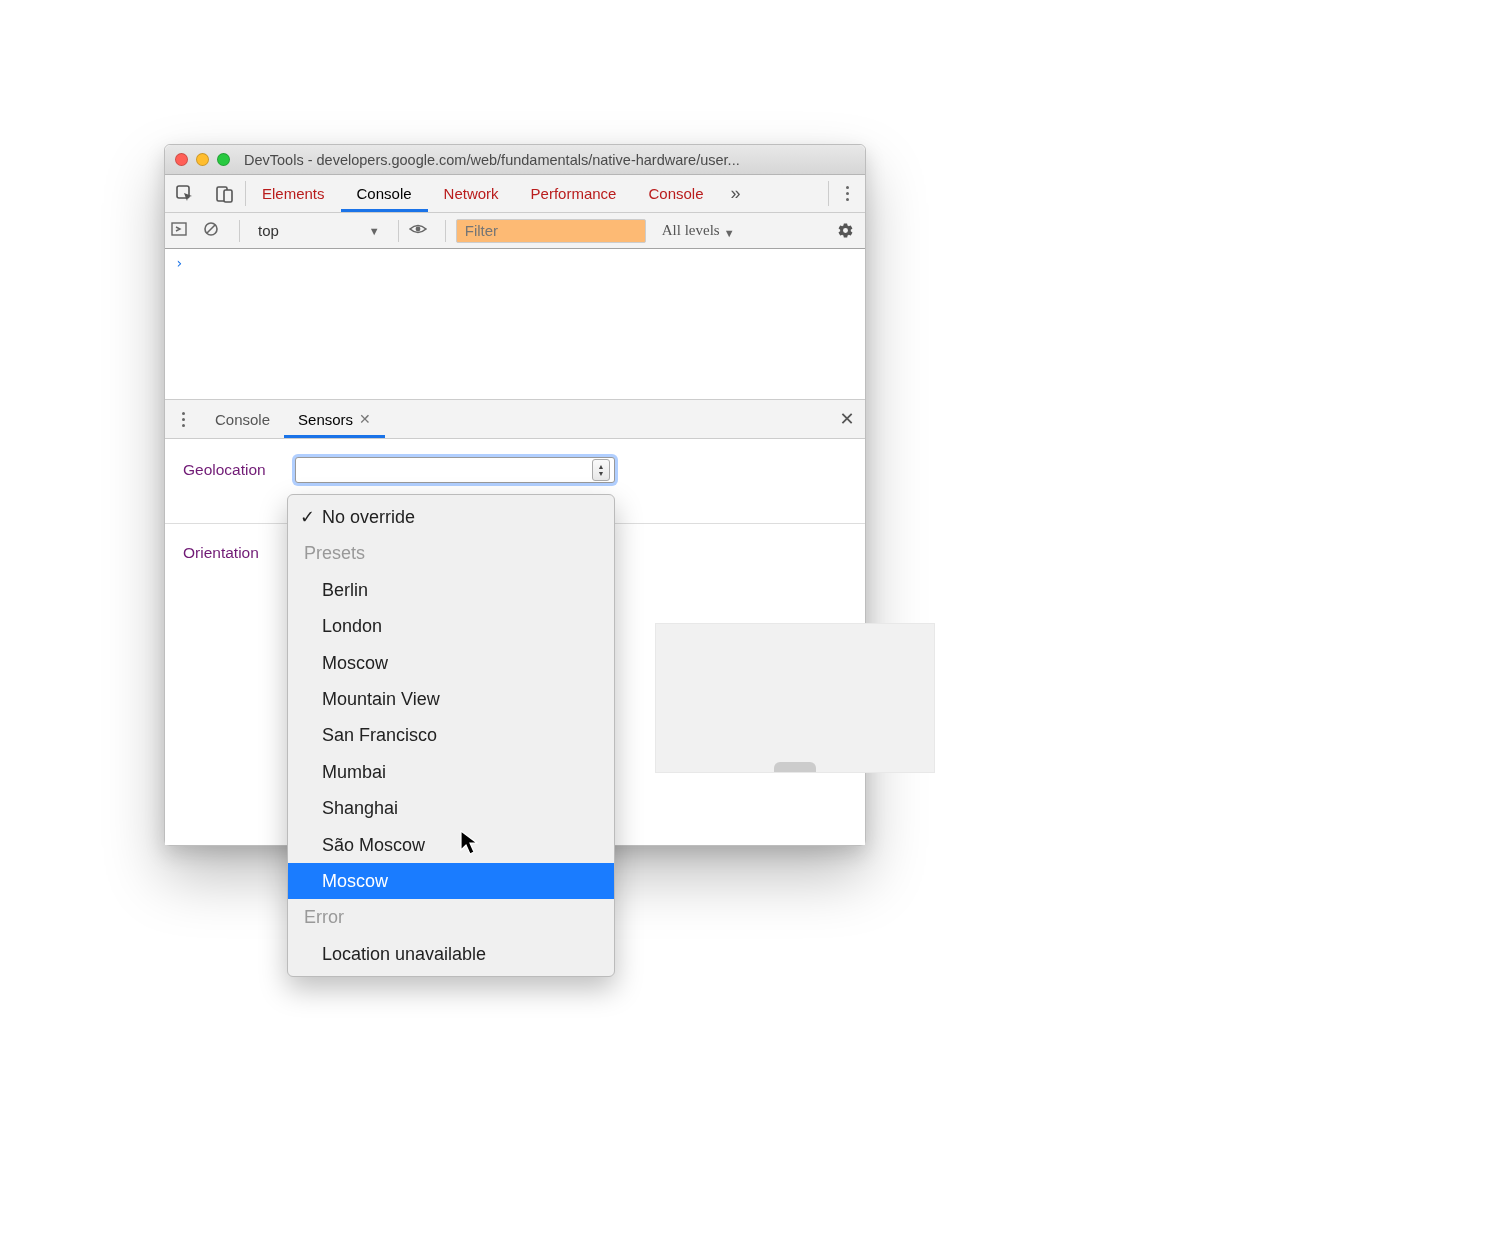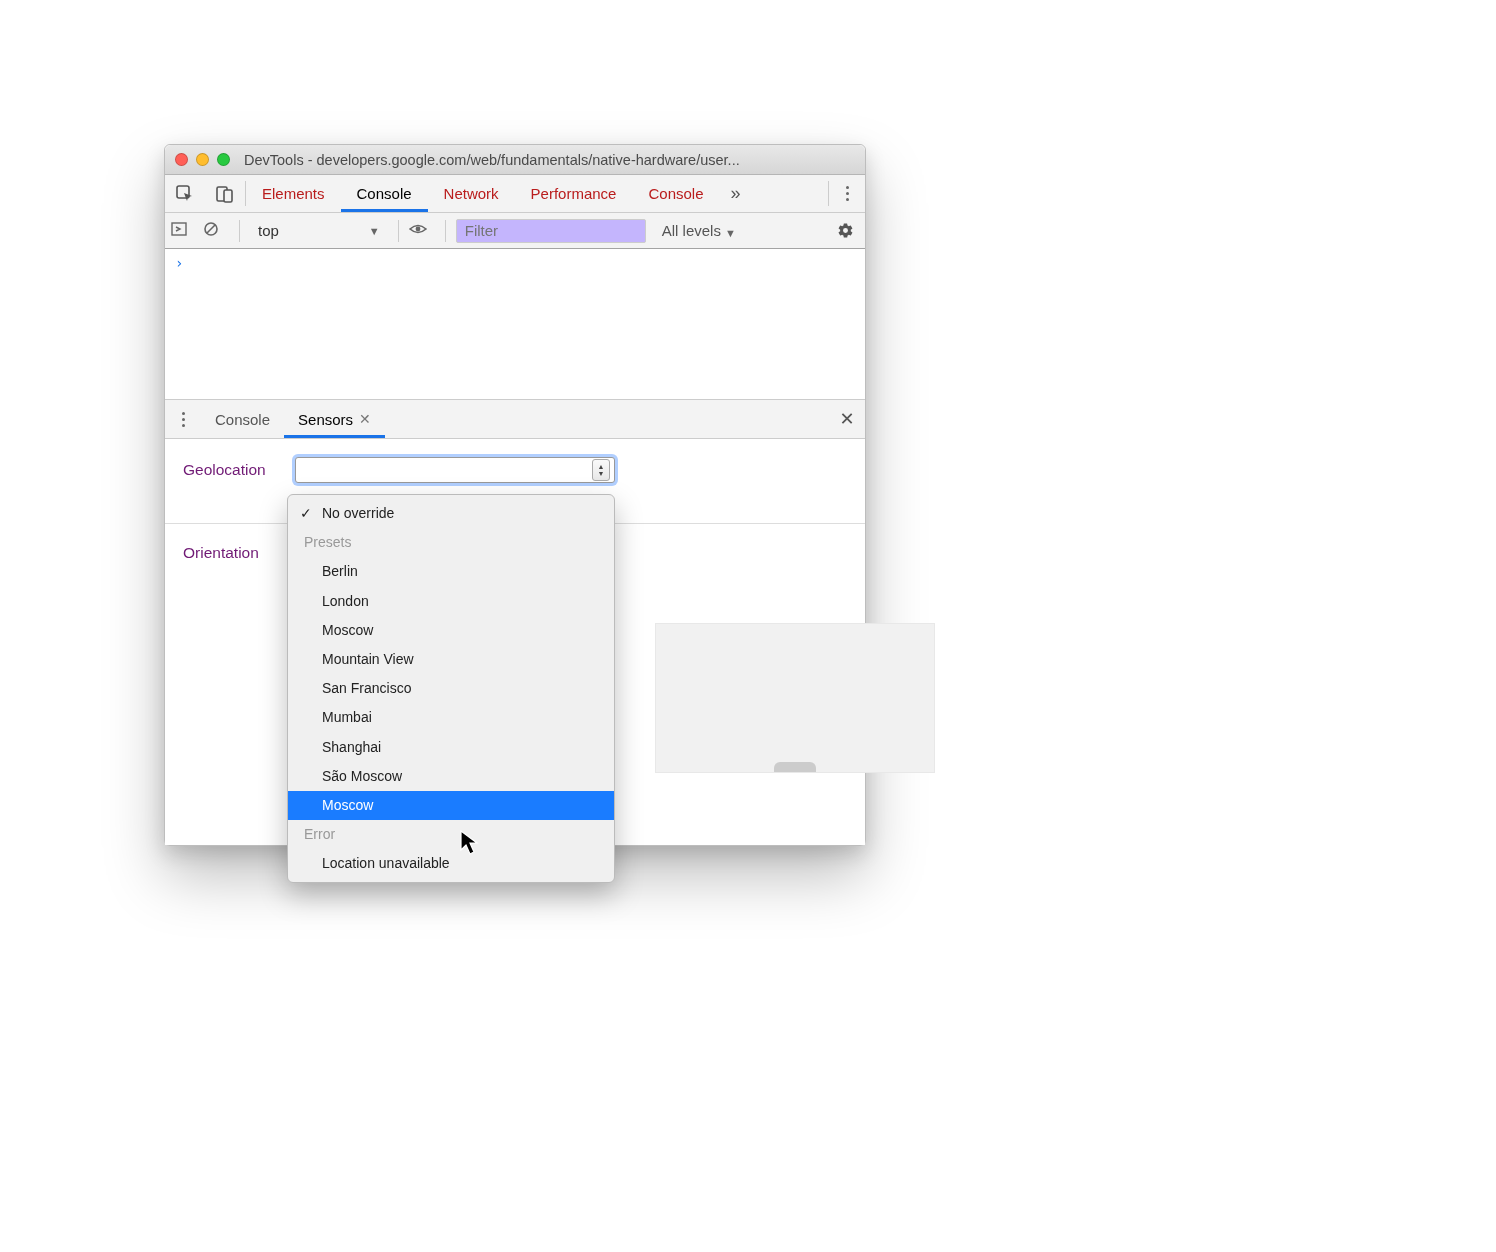--- a/index.html
+++ b/index.html
@@ -62,24 +62,24 @@
     border-bottom:1px solid #a3a3a3;
     background:#f3f3f3;
     padding:0 6px;
     gap:6px;
     font-size:15px;
     color:#555;
   }
   .toolbar .sep{width:1px;height:22px;background:#ccc;margin:0 4px;}
   .toolbar .context-select{ display:flex; align-items:center; gap:90px; padding:0 8px; cursor:pointer; color:#333;}
   .toolbar .filter-input{
-    background:#c4b5fd; border:1px solid #ccc; height:24px; width:190px;
+    background:#fdba74; border:1px solid #ccc; height:24px; width:190px;
     padding:0 8px; font-size:15px; color:#333; border-radius:2px;
   }
-  .toolbar .levels{ margin-left:10px; display:flex; align-items:flex-end; gap:4px; cursor:pointer;}
+  .toolbar .levels{ margin-left:10px; display:flex; align-items:flex-end; gap:4px; cursor:pointer;font-family:Liberation Serif, serif;}
   .toolbar .gear{ margin-left:auto; width:28px; display:flex; align-items:center; justify-content:center;}
   .console-body{ flex:0 0 150px; background:#fff; padding:6px 10px; font-family:Menlo,monospace; font-size:14px; color:#1a73e8;}
   .drawer-tabs{
     height:40px;
     border-top:1px solid #ccc;
     border-bottom:1px solid #ccc;
     background:#f3f3f3;
     display:flex;
     align-items:stretch;
     font-size:15px;
@@ -150,21 +150,21 @@
   
   .dropdown{
     position:absolute;
     left:287px; top:494px;
     width:328px;
     background:#f0f0f0;
     border:1px solid #bbb;
     border-radius:6px;
     box-shadow:0 12px 28px rgba(0,0,0,0.25);
     padding:4px 0;
-    font-size:14px;
+    font-size:18px;
     color:#222;
     z-index:100;
   }
   .dropdown .item{
     padding:2px 14px 2px 34px;
     position:relative;
     cursor:pointer;
     line-height:1.8;
   }
   .dropdown .item.checked::before{

